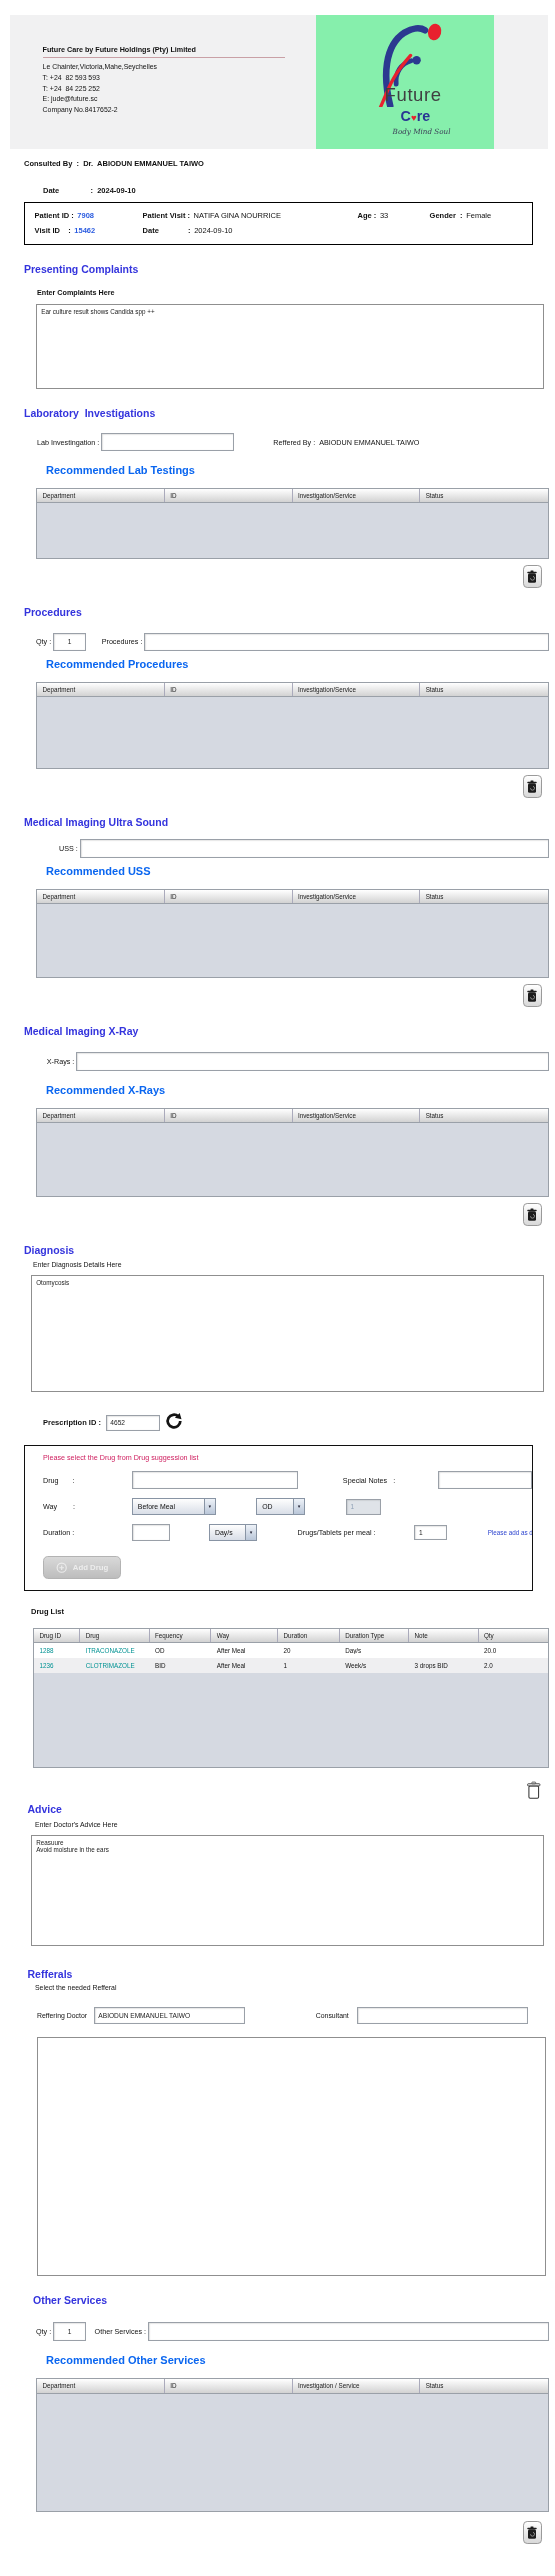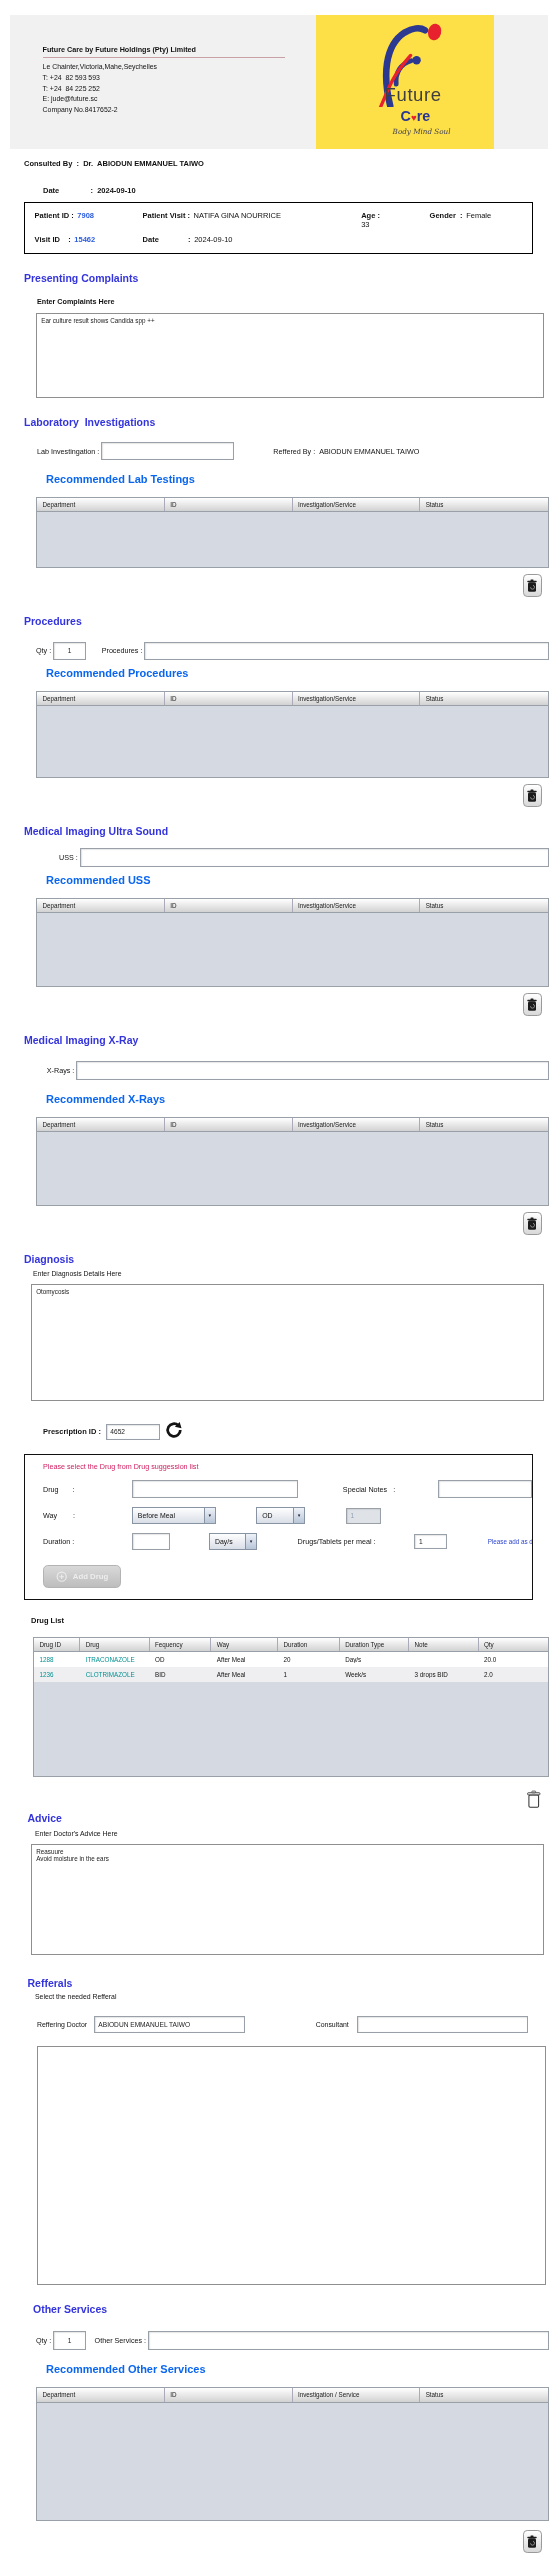--- a/index.html
+++ b/index.html
@@ -4,37 +4,37 @@
 <style>
   * { box-sizing: border-box; margin: 0; padding: 0; }
   body { background:#ffffff; font-family:"Liberation Sans", sans-serif; color:#111; }
   .page { position:relative; width:556px; min-height:2576px; background:#fff; overflow:hidden; }
 
   
   .hdr-band { margin:15px 8.4px 0 9.6px; height:134px; background:#f1f1f2; position:relative;text-decoration:underline; }
   .hdr-left { position:absolute; left:33px; top:30px; width:251px; }
   .hdr-company { font-size:7.2px; font-weight:bold; padding-bottom:3px; border-bottom:1.2px solid #c9a0a6; margin-bottom:4.2px; white-space:pre-wrap; width:242px; }
   .hdr-line { font-size:6.9px; line-height:1.55; white-space:pre-wrap; }
-  .logo-box { position:absolute; left:306px; top:0; width:178px; height:134px; background:#fde047; }
+  .logo-box { position:absolute; left:306px; top:0; width:178px; height:134px; background:#86efac; }
   .logo-swoosh { position:absolute; left:37px; top:2.4px; }
   .logo-future { position:absolute; left:69px; top:69px; font-size:18.5px; color:#3f3f41; letter-spacing:0.6px; }
   .logo-care { position:absolute; left:85px; top:93px; font-size:14.3px; font-weight:bold; color:#283593; }
   .logo-heart { color:#e8212e; font-size:9.6px; }
   .logo-tagline { position:absolute; left:77px; top:112px; font-style:italic; font-family:"DejaVu Serif", serif; font-size:7.2px; color:#3a3a55; }
 
   
   .meta-line { margin:9.6px 0 0 24px; font-weight:bold; font-size:7.5px; white-space:pre-wrap; }
   .meta-line + .meta-line { margin-top:18px;padding-left:19px; }
   .patient-box { margin:7.8px 23px 0 24px; border:1.2px solid #000; padding:7.2px 9.6px 8.4px; font-size:7.5px; }
   .pb-row { display:flex; align-items:baseline; }
   .pb-row + .pb-row { margin-top:6.6px; }
   .pb-lab { font-weight:bold; white-space:pre-wrap; }
   .pb-val { white-space:pre-wrap; margin-left:3.6px; }
   .pb-id { color:#2b5ce0; font-weight:bold; margin-left:3.6px; }
-  .pb-g1 { width:108px; } .pb-g2 { width:215px; } .pb-g3 { width:72px;flex-direction:column; }
+  .pb-g1 { width:108px; } .pb-g2 { width:215px; } .pb-g3 { width:72px; }
   .pb-g1,.pb-g2,.pb-g3,.pb-g4 { display:flex; align-items:baseline; }
 
   
   .sec-title { margin:18px 0 0 24px; font-size:10.5px; font-weight:bold; color:#3434dd; white-space:pre-wrap; }
   .sublabel { margin:8.4px 0 0 37px; font-size:6.9px; white-space:pre-wrap; }
   .sublabel.bold { font-weight:bold; font-size:7.2px; margin-top:13px; }
   .bigtext { display:block; margin:7.2px 0 0 36px; width:508px; resize:none; border:0.6px solid #8f8f8f; font:6.3px "Liberation Sans", sans-serif; padding:3px 4.2px; color:#222; background:#fff; }
   .rec-link { margin:13px 0 0 26px; color:#0a66f0; font-weight:bold; font-size:11px;padding-left:20px; }
   .fld-row { margin:14.3px 0 0 36px; width:513px; display:flex; align-items:center; font-size:7.2px; }
   .fld-row .lbl { white-space:pre-wrap; }

